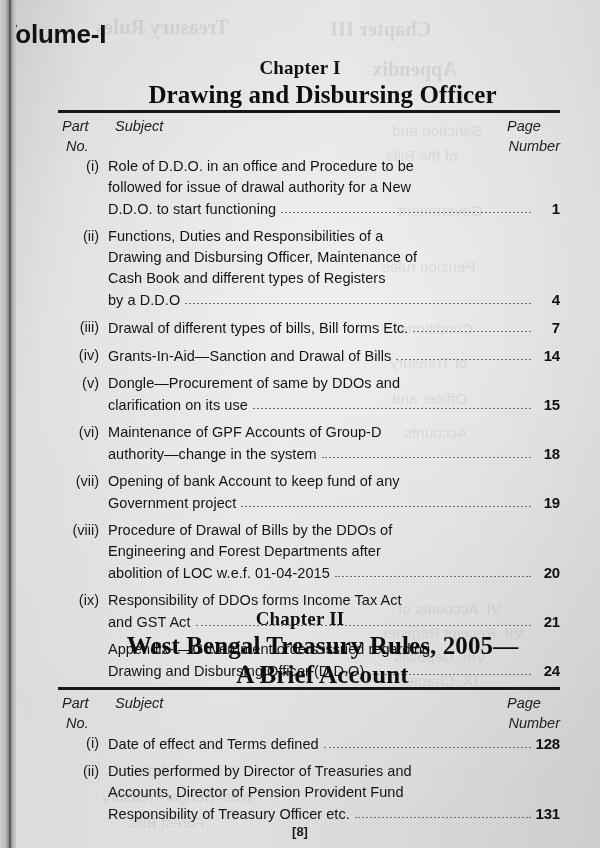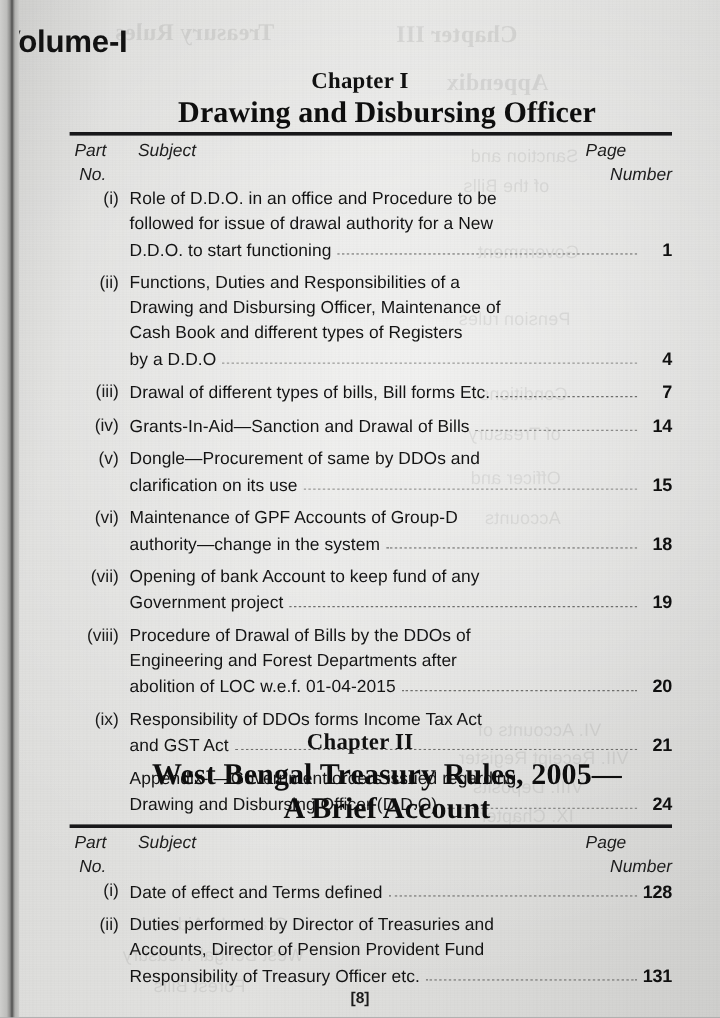--- a/index.html
+++ b/index.html
@@ -121,21 +121,21 @@
     left: 58px;
     width: 502px;
     font-style: italic;
     font-size: 14.5px;
     color: #1d1d1d;
     line-height: 20px;
   }
   .thead .c-part  { position: absolute; left: 4px;  top: 0; }
   .thead .c-no    { position: absolute; left: 8px;  top: 20px; }
   .thead .c-subj  { position: absolute; left: 57px; top: 0; }
-  .thead .c-page  { position: absolute; right: 0;   top: 0; width: 72px; text-align: left; }
+  .thead .c-page  { position: absolute; right: 0;   top: 0; width: 72px; text-align: center; }
   .thead .c-num   { position: absolute; right: 0;   top: 20px; width: 72px; text-align: right; }
 
   
   .toc { position: absolute; left: 58px; width: 502px; }
   .row {
     position: relative;
     display: flex;
     align-items: flex-start;
     margin-bottom: 6px;
   }

